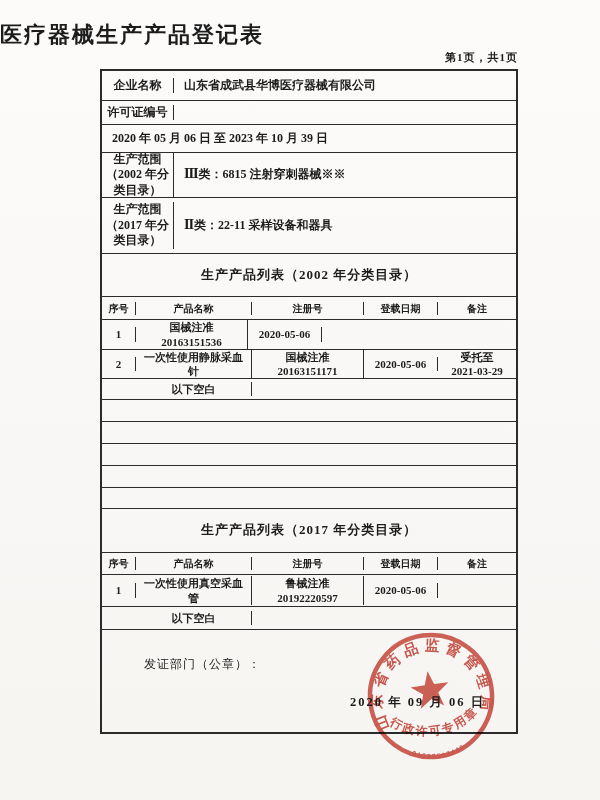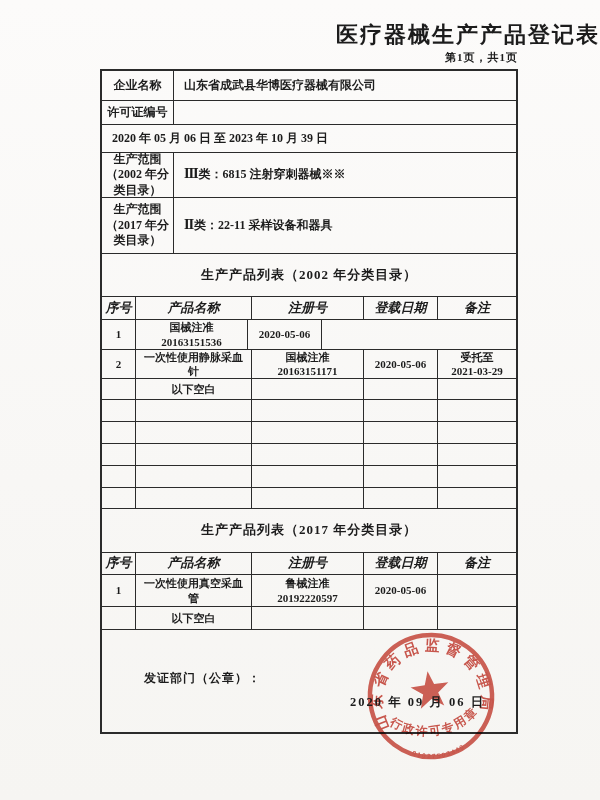--- a/index.html
+++ b/index.html
@@ -6,60 +6,60 @@
   body{
     width:600px;height:800px;
     background:linear-gradient(180deg,#fcfbfa 0%,#f8f7f5 60%,#f6f5f2 100%);
     font-family:"Liberation Serif","DejaVu Serif",serif;
     color:#1c1c1c;
     overflow:hidden;
   }
   .page{position:relative;width:600px;height:800px;}
   .title{
     position:absolute;top:20px;left:0;width:100%;
-    text-align:right;font-size:22px;font-weight:bold;letter-spacing:2px;
+    text-align:left;font-size:22px;font-weight:bold;letter-spacing:2px;
   }
   .page-info{
     position:absolute;top:50px;left:100px;width:418px;
     text-align:right;font-size:11px;font-weight:bold;letter-spacing:1px;
   }
   .doc{
     position:absolute;left:100px;top:69px;width:418px;
     border:2px solid #2b2b2b;box-sizing:border-box;
     background:transparent;
   }
-  .row{display:flex;box-sizing:border-box;border-bottom:1.5px solid #2b2b2b;}
+  .row{display:flex;box-sizing:border-box;border-bottom:1.5px solid #2b2b2b;align-items:center;}
   .row:last-child{border-bottom:none;}
   .c{
     box-sizing:border-box;border-right:1.5px solid #2b2b2b;
     display:flex;align-items:center;justify-content:center;
     text-align:center;font-weight:bold;line-height:1.3;
   }
   .c.last{border-right:none;}
   
   .label-cell{width:72px;font-size:12px;white-space:pre-line;padding:0 2px;}
   .value-cell{flex:1;justify-content:flex-start;text-align:left;padding-left:10px;font-size:12px;}
   
   .section-title{justify-content:center;font-size:13px;letter-spacing:1px;}
   
   .w0{width:34px;font-size:11px;}
   .w1{width:116px;font-size:11px;padding:0 3px;}
   .w2{width:112px;font-size:11px;white-space:pre-line;}
   .w3{width:74px;font-size:11px;}
   .w4{flex:1;font-size:11px;white-space:pre-line;}
-  .hdr{font-size:13px;font-style:italic;}
+  .hdr{font-size:10px;}
   
   .h-info0{height:30px}.h-info1{height:24px}.h-info2{height:28px}
   .h-info3{height:45px}.h-info4{height:56px}
   .h-title{height:43px}.h-title2{height:44px}
   .h-hdr{height:23px}.h-hdr2{height:22px}
   .h-r30{height:30px}.h-r29{height:29px}.h-r21{height:21px}.h-r22{height:22px}
   .h-r32{height:32px}.h-r23{height:23px}
   .footer{height:102px;position:relative;display:block;}
-  .issuer{position:absolute;left:42px;top:40px;font-size:12px;font-weight:bold;letter-spacing:1px;}
+  .issuer{position:absolute;left:42px;top:26px;font-size:12px;font-weight:normal;letter-spacing:1px;}
   .issue-date{position:absolute;left:248px;top:64px;font-size:12.5px;font-weight:bold;letter-spacing:2px;z-index:3;}
   .seal{
     position:absolute;left:356px;top:621px;width:150px;height:150px;
     z-index:2;opacity:0.88;mix-blend-mode:multiply;
     transform:rotate(-8deg);
   }
 </style>
 </head>
 <body>
 

